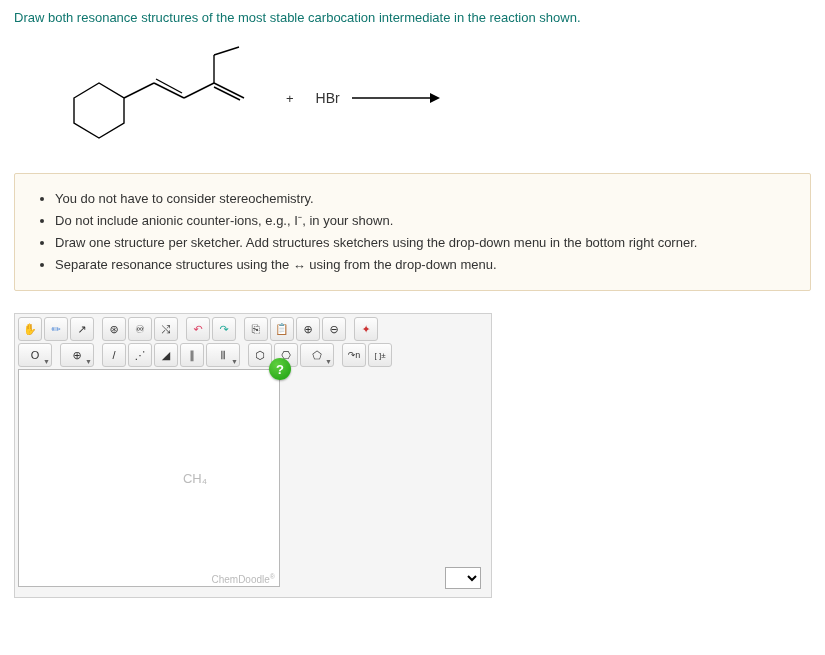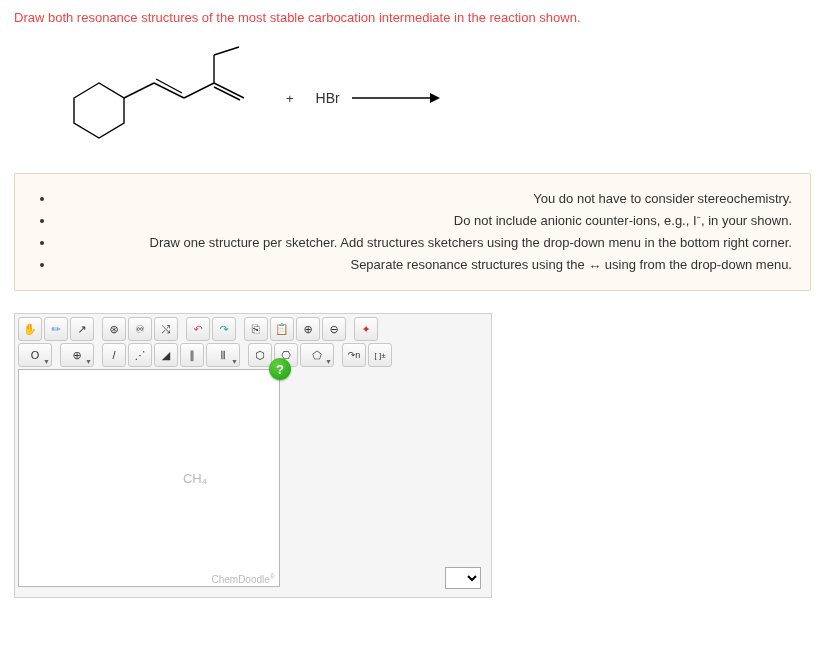--- a/index.html
+++ b/index.html
@@ -6,21 +6,21 @@
     body {
       font-family: Verdana, Arial, sans-serif;
       font-size: 13px;
       color: #333;
       background: #fff;
       padding: 10px 14px;
       width: 825px;
     }
     .question-text {
       margin-bottom: 18px;
-      color: #ef4444;
+      color: #0f766e;
       font-size: 13px;
     }
     .reaction-area {
       display: flex;
       align-items: center;
       margin: 10px 0 20px 40px;
       gap: 10px;
     }
     .molecule-svg { }
     .plus { font-size: 13px; margin: 0 12px; }
@@ -34,21 +34,20 @@
       border-radius: 2px;
     }
     .instructions ul {
       list-style: disc;
       padding-left: 8px;
     }
     .instructions li {
       color: #333;
       font-size: 13px;
       line-height: 1.7;
-      text-align: right;
     }
     .sketcher-wrap {
       border: 1px solid #d0d0d0;
       background: #f5f5f5;
       width: 478px;
       padding: 3px 3px 10px 3px;
       position: relative;
     }
     .toolbar-row {
       display: flex;

